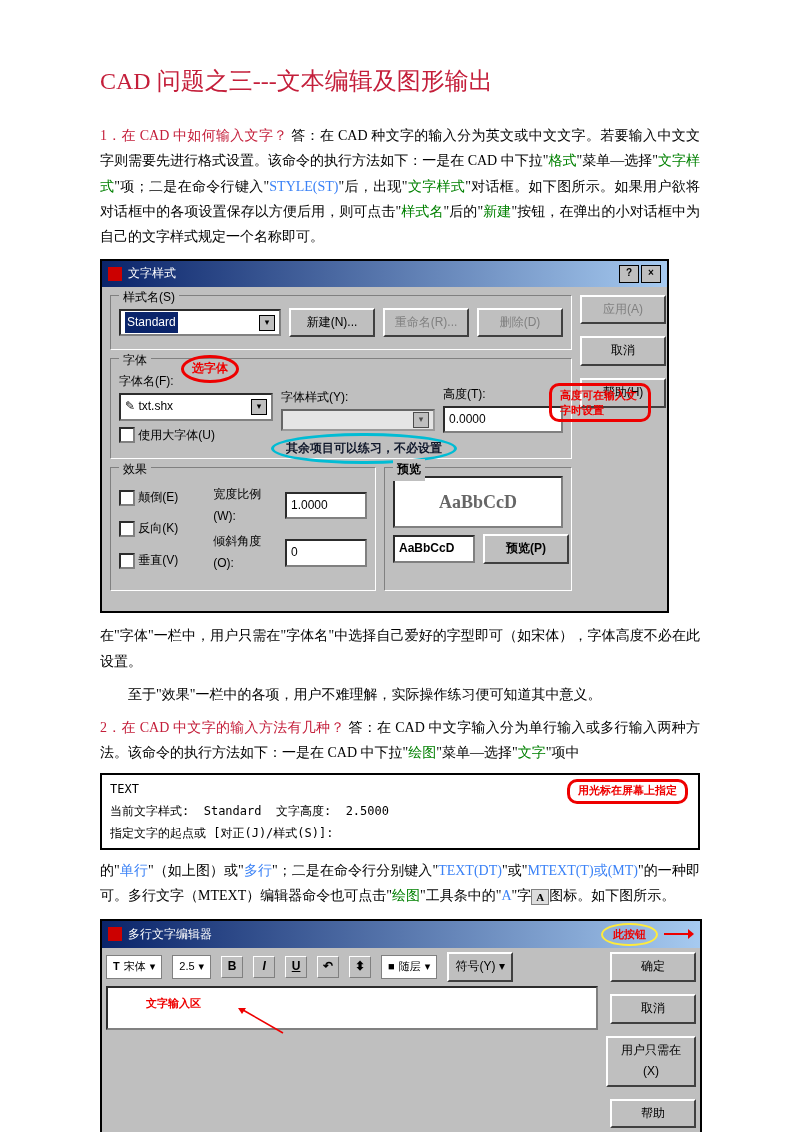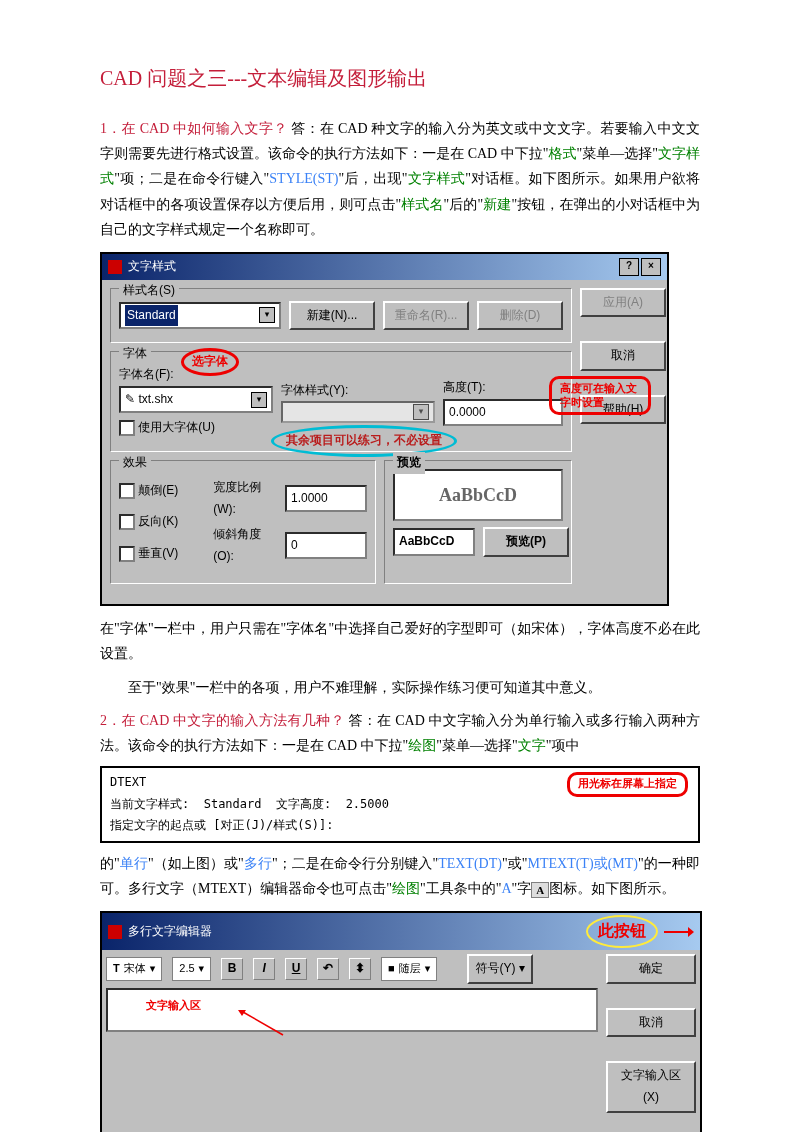--- a/index.html
+++ b/index.html
@@ -5,21 +5,21 @@
   body {
     margin: 0;
     padding: 60px 100px;
     font-family: "SimSun", serif;
     font-size: 14px;
     line-height: 1.8;
     background: #fff;
     color: #000;
   }
   .title {
-    font-size: 20px;
+    font-size: 24px;
     color: #c41e3a;
     margin-bottom: 20px;
     font-family: "SimSun", serif;
   }
   .para {
     margin: 8px 0;
     text-align: justify;
   }
   .green { color: #008000; }
   .red { color: #c41e3a; }
@@ -45,21 +45,21 @@
   .titlebar-left { display: flex; align-items: center; gap: 6px; }
   .titlebar-icon { width: 14px; height: 14px; background: #c00; }
   .titlebar-btns { display: flex; gap: 2px; }
   .tb-btn {
     width: 18px; height: 16px; background: #bfbfbf;
     border: 1px solid #000; font-size: 10px; line-height: 14px;
     text-align: center; font-weight: bold; color: #000;
   }
   .dlg-body { padding: 8px; display: flex; gap: 8px; }
   .dlg-main { flex: 1; }
-  .dlg-side { width: 90px; display: flex; flex-direction: column; gap: 24px; }
+  .dlg-side { width: 90px; display: flex; flex-direction: column; gap: 12px; align-items: flex-end; }
   .win-btn {
     border: 2px solid #fff;
     border-right-color: #404040;
     border-bottom-color: #404040;
     background: #bfbfbf;
     padding: 2px 6px;
     font-size: 12px;
     text-align: center;
     min-width: 70px;
   }
@@ -108,21 +108,21 @@
 
   .callout-oval {
     border: 3px solid #e00;
     border-radius: 50%;
     padding: 0 8px;
     color: #e00;
     font-weight: bold;
     font-size: 12px;
     display: inline-block;
   }
-  .callout-oval.cyan { border-color: #00bcd4; color: #b91c1c; }
+  .callout-oval.cyan { border-color: #00bcd4; color: #0f172a; }
   .callout-box {
     border: 3px solid #e00;
     border-radius: 10px;
     padding: 2px 8px;
     color: #e00;
     font-weight: bold;
     font-size: 11px;
     line-height: 1.3;
     display: inline-block;
   }
@@ -307,69 +307,69 @@
 </div>
 
 <div class="para">在"字体"一栏中，用户只需在"字体名"中选择自己爱好的字型即可（如宋体），字体高度不必在此设置。</div>
 <div class="para indent">至于"效果"一栏中的各项，用户不难理解，实际操作练习便可知道其中意义。</div>
 
 <div class="para">
   <span class="red">2．在 CAD 中文字的输入方法有几种？</span><span>  答：在 CAD 中文字输入分为单行输入或多行输入两种方法。该命令的执行方法如下：一是在 CAD 中下拉"</span><span class="green">绘图</span><span>"菜单—选择"</span><span class="green">文字</span><span>"项中</span>
 </div>
 
 <div class="cmdbox">
-  <div><span>DTEXT</span></div>
+  <div><span>TEXT</span></div>
   <div><span>当前文字样式:</span>&nbsp;&nbsp;<span>Standard</span>&nbsp;&nbsp;<span>文字高度:</span>&nbsp;&nbsp;<span>2.5000</span></div>
   <div>指定文字的起点或 [对正(J)/样式(S)]:</div>
   <div class="callout-box" style="position:absolute; right:10px; top:4px;"><span>用光标在屏幕上指定</span></div>
 </div>
 
 <div class="para">
   <span>的"</span><span class="blue">单行</span><span>"（如上图）或"</span><span class="blue">多行</span><span>"；二是在命令行分别键入"</span><span class="blue">TEXT(DT)</span><span>"或"</span><span class="blue">MTEXT(T)或(MT)</span><span>"的一种即可。多行文字（MTEXT）编辑器命令也可点击"</span><span class="green">绘图</span><span>"工具条中的"</span><span class="blue">A</span><span>"字</span><span class="inline-icon">A</span><span>图标。如下图所示。</span>
 </div>
 
 <div class="dialog" style="width:598px;">
   <div class="titlebar">
     <div class="titlebar-left">
       <div class="titlebar-icon"></div>
       <span>多行文字编辑器</span>
     </div>
     <div style="display:flex; align-items:center; gap:6px;">
-      <span style="border:2px solid #ffeb3b; border-radius:50%; padding:0 10px; color:#e00; font-size:16px; font-weight:bold;">此按钮</span>
+      <span style="border:2px solid #ffeb3b; border-radius:50%; padding:0 10px; color:#e00; font-size:11px; font-weight:bold;">此按钮</span>
       <svg width="30" height="14">
           <line x1="0" y1="7" x2="24" y2="7" stroke="#e00" stroke-width="2"></line>
           <polygon points="24,2 30,7 24,12" fill="#e00"></polygon>
         </svg>
     </div>
   </div>
   <div style="display:flex;">
     <div style="flex:1;">
       <div class="toolbar-row">
         <div class="tb-control"><b>T</b> <span>宋体</span> ▾</div>
         <div class="tb-control"><span>2.5</span> ▾</div>
         <div class="tb-ibtn">B</div>
         <div class="tb-ibtn" style="font-style:italic;">I</div>
         <div class="tb-ibtn" style="text-decoration:underline;">U</div>
         <div class="tb-ibtn">↶</div>
         <div class="tb-ibtn">⬍</div>
         <div class="tb-control">■ <span>随层</span> ▾</div>
-        <div class="win-btn" style="min-width:50px;margin-left:20px;"><span>符号(Y)</span> ▾</div>
+        <div class="win-btn" style="min-width:50px;"><span>符号(Y)</span> ▾</div>
       </div>
       <div class="input-area">
         <span class="callout-box" style="position:absolute; left:30px; top:6px; border:none; color:#e00;">文字输入区</span>
         <svg style="position:absolute; left:130px; top:20px;" width="50" height="30">
             <line x1="45" y1="25" x2="5" y2="2" stroke="#e00" stroke-width="1.5"></line>
             <polygon points="0,0 8,0 4,6" fill="#e00"></polygon>
           </svg>
       </div>
     </div>
     <div class="dlg-side" style="padding:4px;">
       <div class="win-btn">确定</div>
       <div class="win-btn">取消</div>
-      <div class="win-btn">文字输入区(X)</div>
+      <div class="win-btn">用户只需在(X)</div>
       <div class="win-btn">帮助</div>
     </div>
   </div>
   <div class="statusbar">
     <span>修改字符特性。</span>
     <span><span>行 1 列 1</span>&nbsp;&nbsp;&nbsp;<span style="color:#808080;">自动大写</span></span>
   </div>
 </div>
 
 </body></html>

